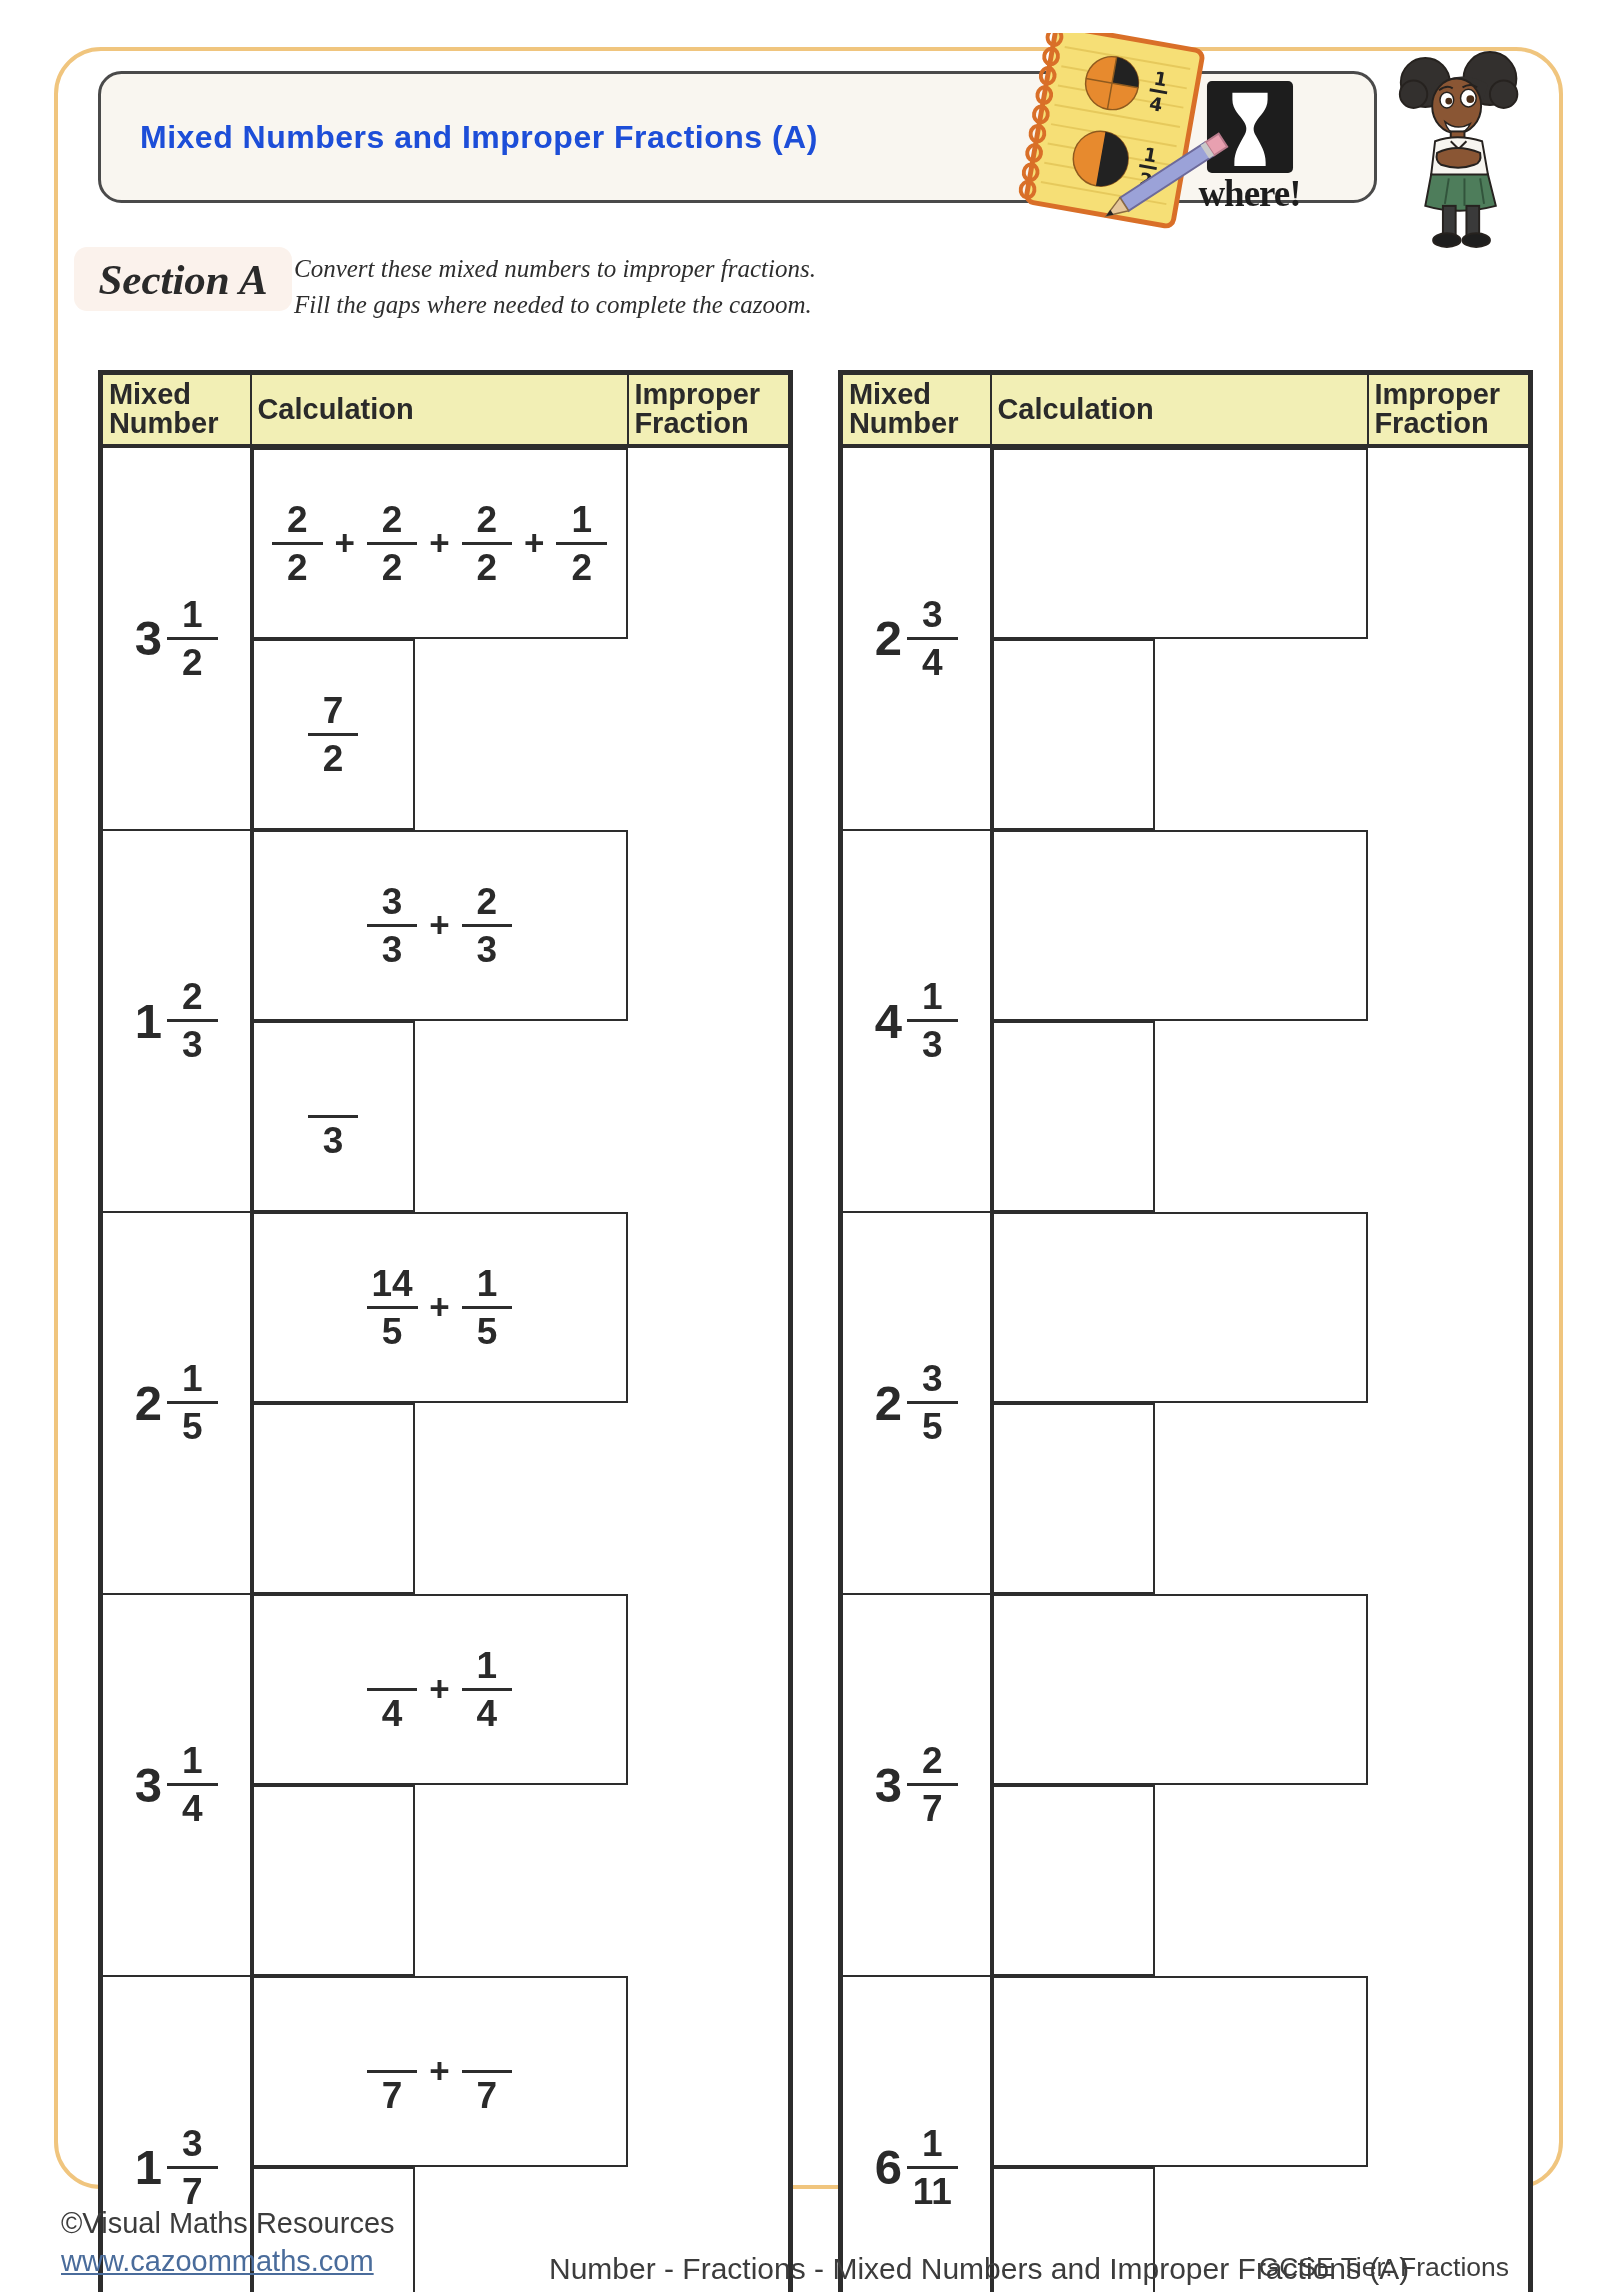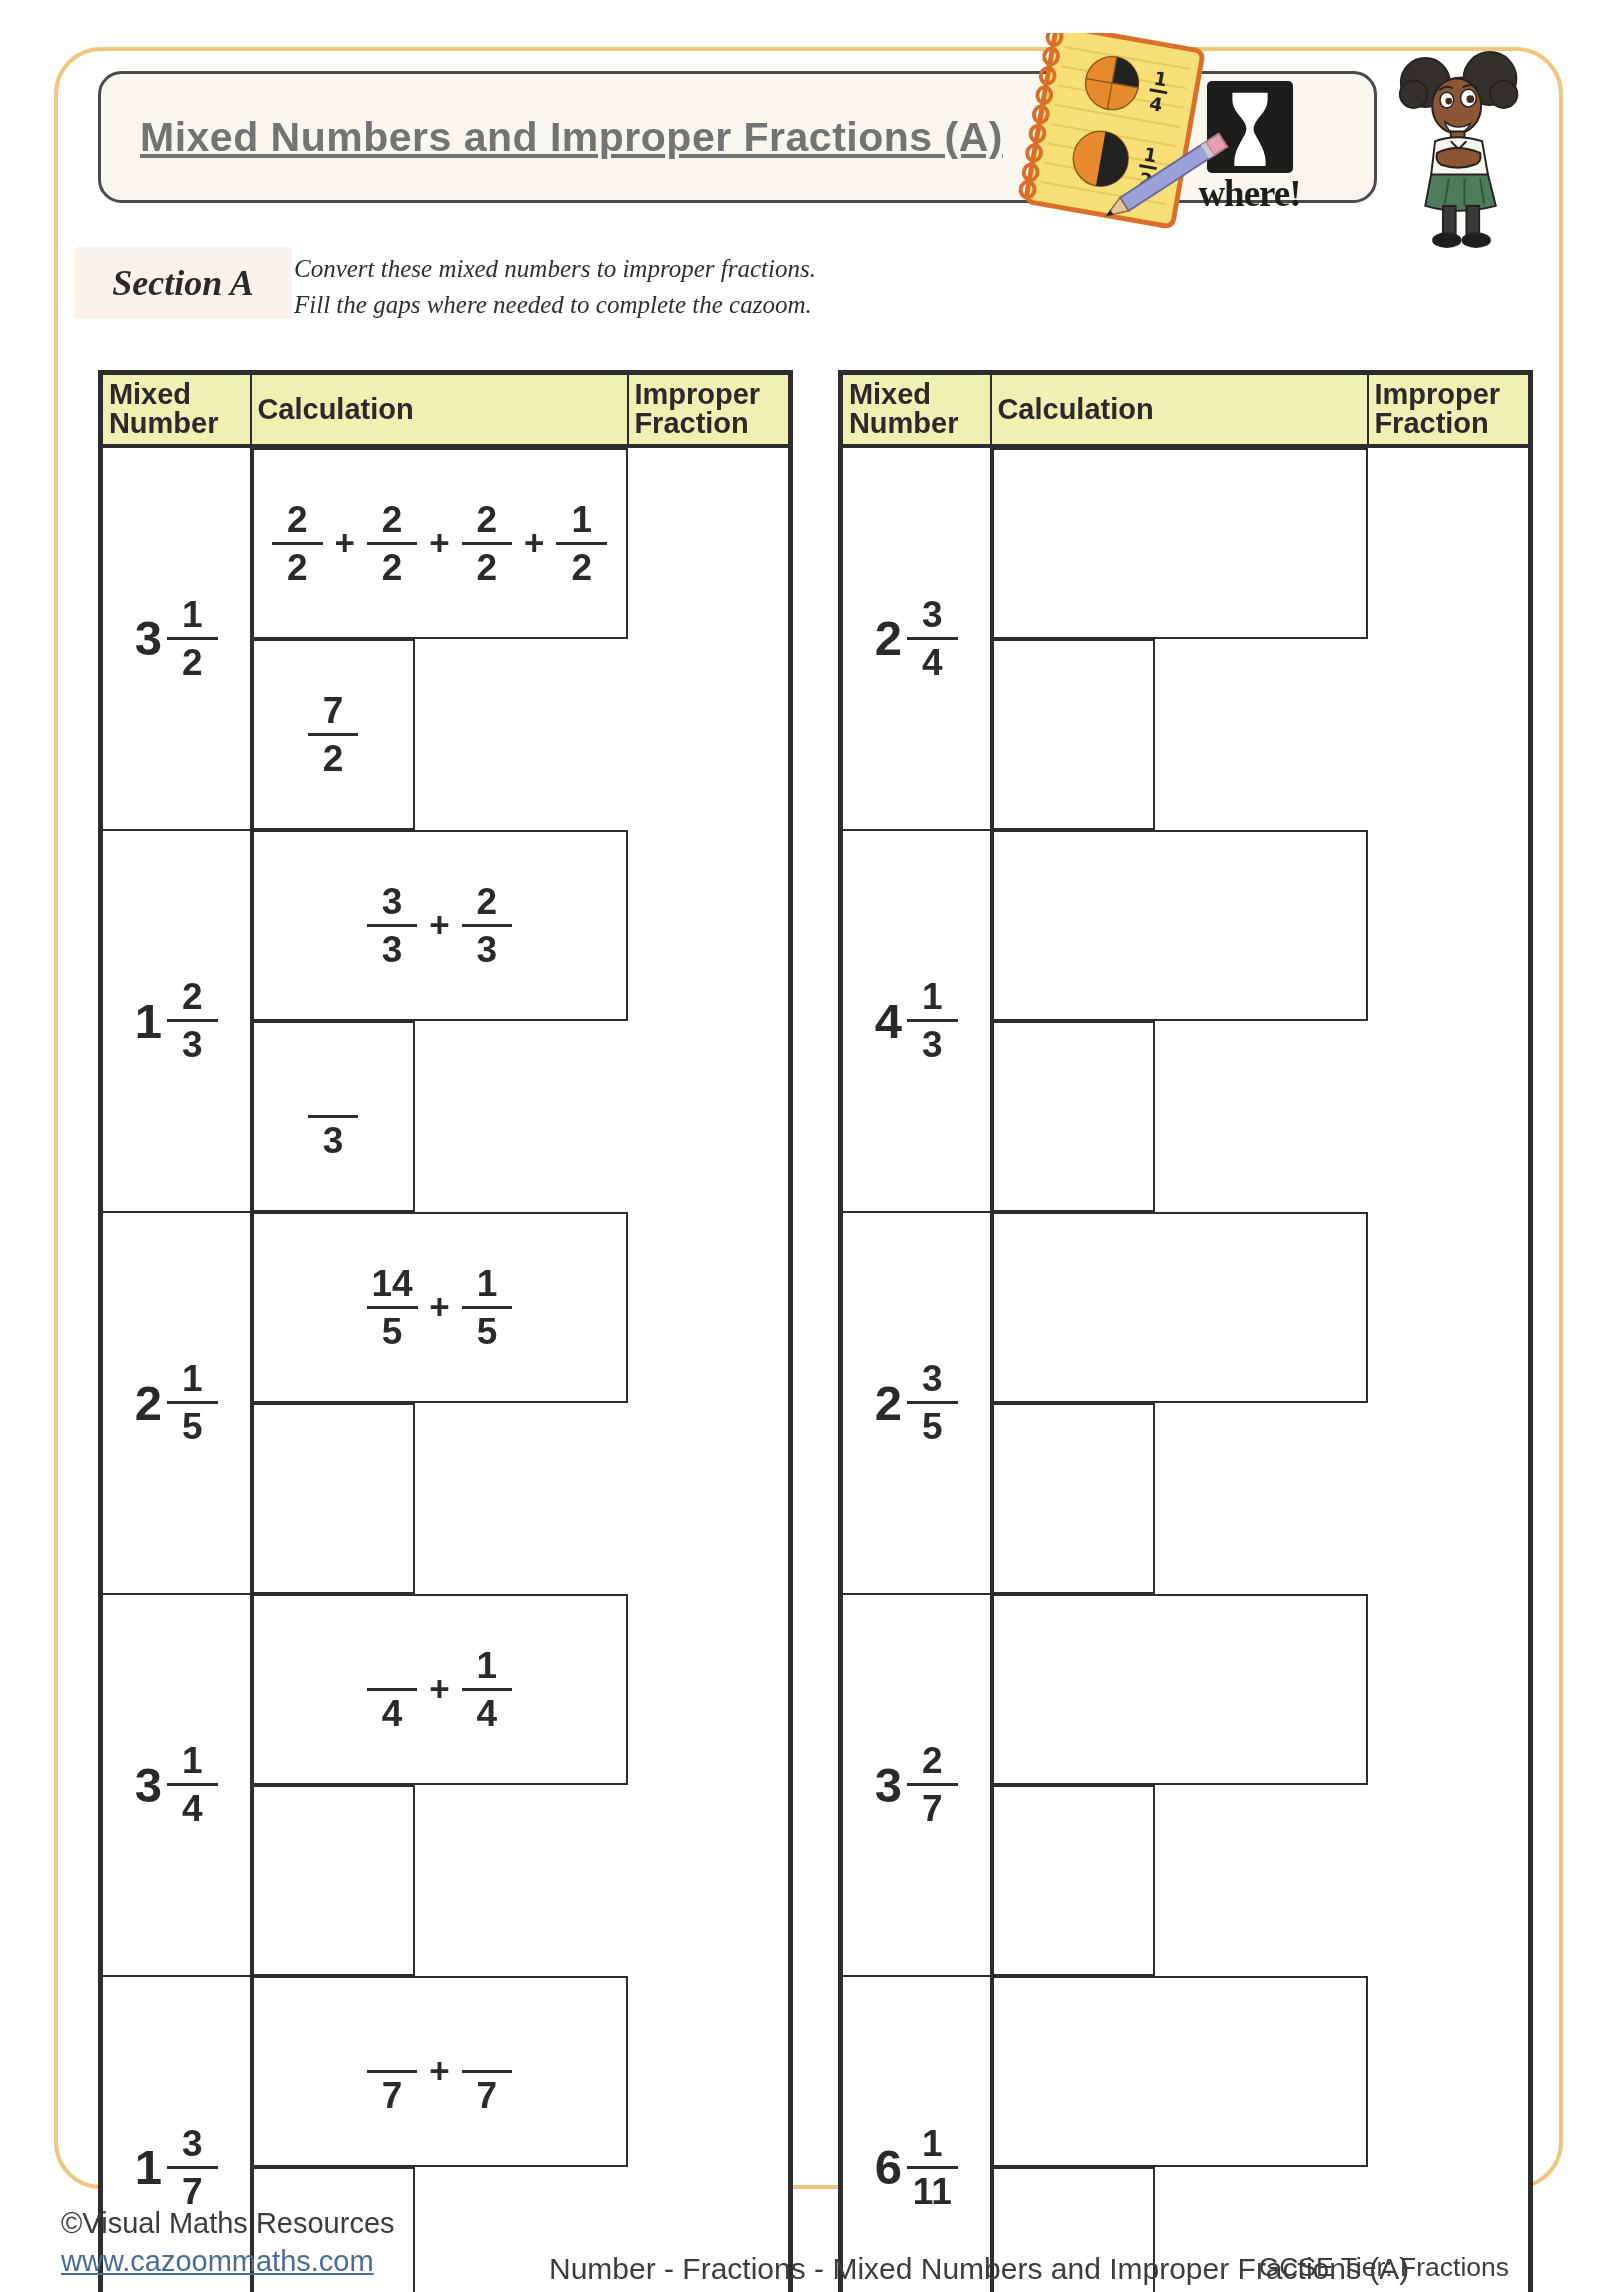--- a/index.html
+++ b/index.html
@@ -14,37 +14,36 @@
   .page-border{
     position:absolute;left:54px;top:47px;width:1509px;height:2142px;
     border:4.9px solid var(--accent);border-radius:47px;box-sizing:border-box;
   }
   .title-box{
     position:absolute;left:98px;top:71px;width:1279px;height:132px;
     background:var(--boxbg);border:3.9px solid var(--boxbrd);border-radius:23.5px;
     box-sizing:border-box;display:flex;align-items:center;
   }
   .title-box h1{
-    margin:0 0 0 39px;font-size:41px;font-weight:900;letter-spacing:0.5px;color:#737373;
+    margin:0 0 0 39px;font-size:32px;font-weight:900;letter-spacing:0.5px;color:#1d4ed8;
     font-family:"Liberation Sans",sans-serif;
-    text-decoration:underline;
   }
   .logo{position:absolute;left:1166px;top:80px;width:167px;text-align:center;}
   .logo svg{display:block;margin:0 auto;}
   .logo-text{
     font-family:"Liberation Serif",serif;font-weight:700;font-size:37px;color:#1D1D1D;
     letter-spacing:-1px;margin-top:-2px;
   }
   .notebook{position:absolute;left:1002px;top:33px;width:245px;height:206px;}
   .student{position:absolute;left:1392px;top:51px;width:142px;height:201px;}
 
   .section-label{
-    position:absolute;left:74px;top:247px;width:218px;height:72px;background:var(--secbg);
-    border-radius:4px;display:flex;align-items:center;justify-content:center;
-    font-family:"Liberation Serif",serif;font-style:italic;font-weight:700;font-size:36px;color:#2A2A2A;
+    position:absolute;left:74px;top:247px;width:218px;height:64px;background:var(--secbg);
+    border-radius:13px;display:flex;align-items:center;justify-content:center;
+    font-family:"Liberation Serif",serif;font-style:italic;font-weight:700;font-size:43px;color:#2A2A2A;
   }
   .instructions{
     position:absolute;left:294px;top:251px;
     font-family:"Liberation Serif",serif;font-style:italic;font-size:25px;line-height:36px;color:#2E2E2E;
   }
 
   .wtable{position:absolute;top:370px;}
   #table-left{left:98px;}
   #table-right{left:838px;}
   table.wtbl{border-collapse:collapse;table-layout:fixed;background:#fff;}

